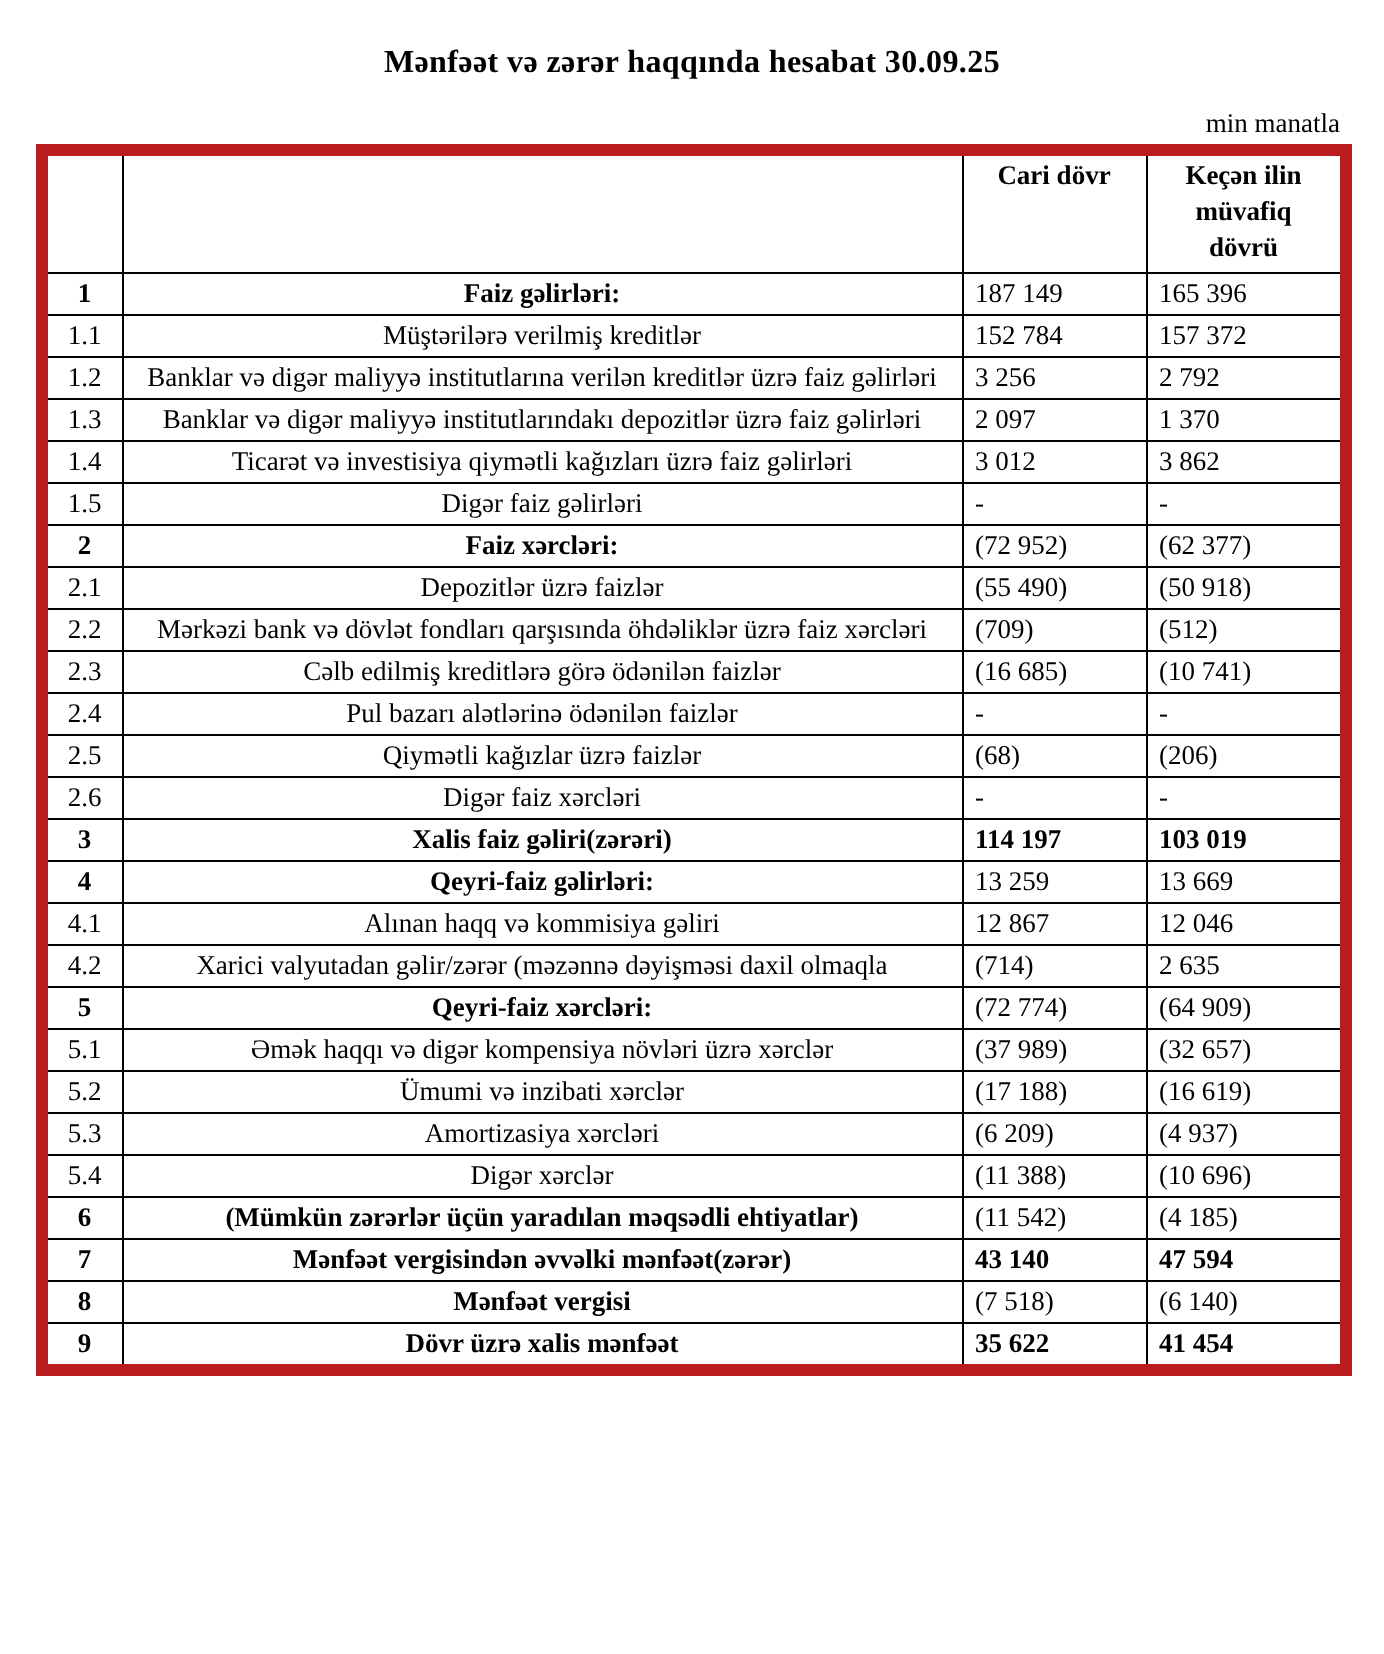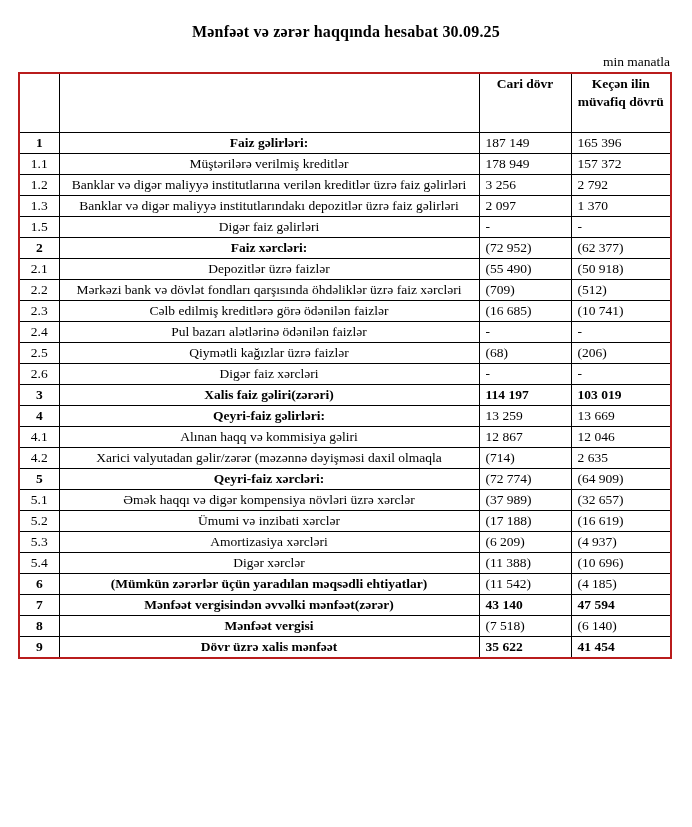--- a/index.html
+++ b/index.html
@@ -25,21 +25,21 @@
     margin: 13px 22px 2px 0;
     text-align: right;
     font-size: 13.5px;
     font-weight: normal;
   }
   table.report {
     border-collapse: collapse;
     table-layout: fixed;
     margin-left: 18px;
     width: 652px;
-    border: 2px solid #b91c1c;
+    border: 6px solid #b91c1c;
     padding-left: 28px;
   }
   table.report th,
   table.report td {
     border: 1.5px solid #000;
     font-size: 13.5px;
     line-height: 18px;
     vertical-align: top;
     padding: 1px 6px;
     overflow: hidden;
@@ -102,34 +102,40 @@
   <tbody id="report-body">
       <tr class="section">
         <td class="cell-no">1</td>
         <td class="cell-label">Faiz gəlirləri:</td>
         <td class="cell-val">187 149</td>
         <td class="cell-val">165 396</td>
       </tr>
       <tr class="item">
         <td class="cell-no">1.1</td>
         <td class="cell-label">Müştərilərə verilmiş kreditlər</td>
-        <td class="cell-val">178 949</td>
+        <td class="cell-val">152 784</td>
         <td class="cell-val">157 372</td>
       </tr>
       <tr class="item">
         <td class="cell-no">1.2</td>
         <td class="cell-label">Banklar və digər maliyyə institutlarına verilən kreditlər üzrə faiz gəlirləri</td>
         <td class="cell-val">3 256</td>
         <td class="cell-val">2 792</td>
       </tr>
       <tr class="item">
         <td class="cell-no">1.3</td>
         <td class="cell-label">Banklar və digər maliyyə institutlarındakı depozitlər üzrə faiz gəlirləri</td>
         <td class="cell-val">2 097</td>
         <td class="cell-val">1 370</td>
+      </tr>
+      <tr class="item">
+        <td class="cell-no">1.4</td>
+        <td class="cell-label">Ticarət və investisiya qiymətli kağızları üzrə faiz gəlirləri</td>
+        <td class="cell-val">3 012</td>
+        <td class="cell-val">3 862</td>
       </tr>
       <tr class="item">
         <td class="cell-no">1.5</td>
         <td class="cell-label">Digər faiz gəlirləri</td>
         <td class="cell-val">-</td>
         <td class="cell-val">-</td>
       </tr>
       <tr class="section">
         <td class="cell-no">2</td>
         <td class="cell-label">Faiz xərcləri:</td>

